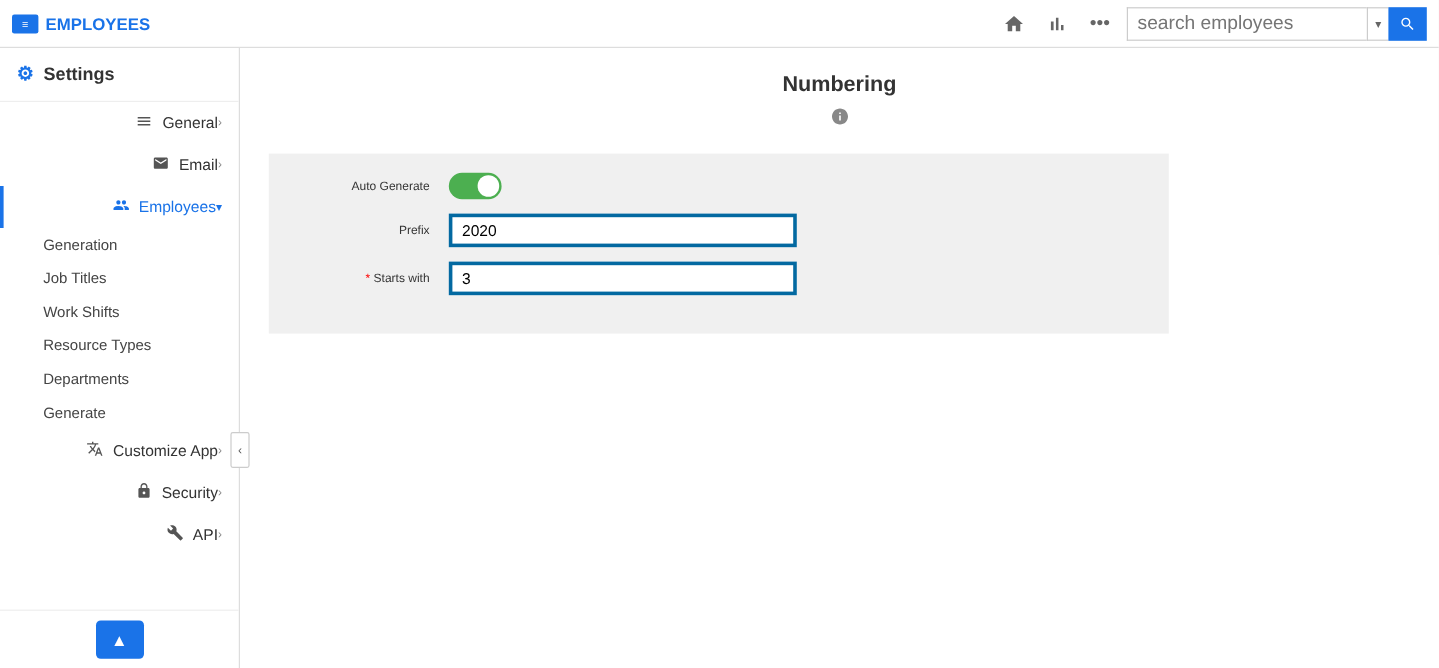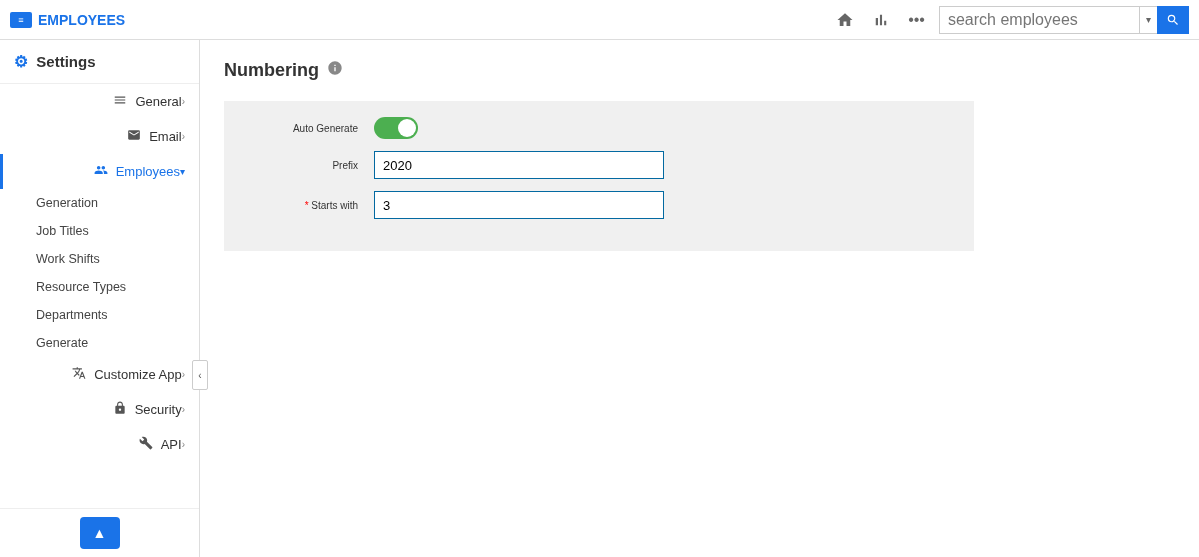--- a/index.html
+++ b/index.html
@@ -195,22 +195,24 @@
 
     
     .main-content {
       flex: 1;
       padding: 20px 24px;
       background: #fff;
       position: relative;
     }
     .page-title-row {
       display: flex;
+      align-items: center;
       gap: 8px;
       margin-bottom: 20px;
+      flex-direction: column;
     }
     .page-title {
       font-size: 18px;
       font-weight: 600;
       color: #333;
     }
     .info-icon {
       color: #888;
       font-size: 14px;
       cursor: pointer;
@@ -259,21 +261,21 @@
       top: 2px;
       right: 2px;
       width: 18px;
       height: 18px;
       background: white;
       border-radius: 50%;
     }
 
     
     .form-input {
-      border: 1px solid #0369a1;
+      border: 3px solid #0369a1;
       padding: 5px 8px;
       font-size: 13px;
       width: 290px;
       height: 28px;
       background: #fff;
       outline: none;
     }
   </style>
 </head>
 <body>

